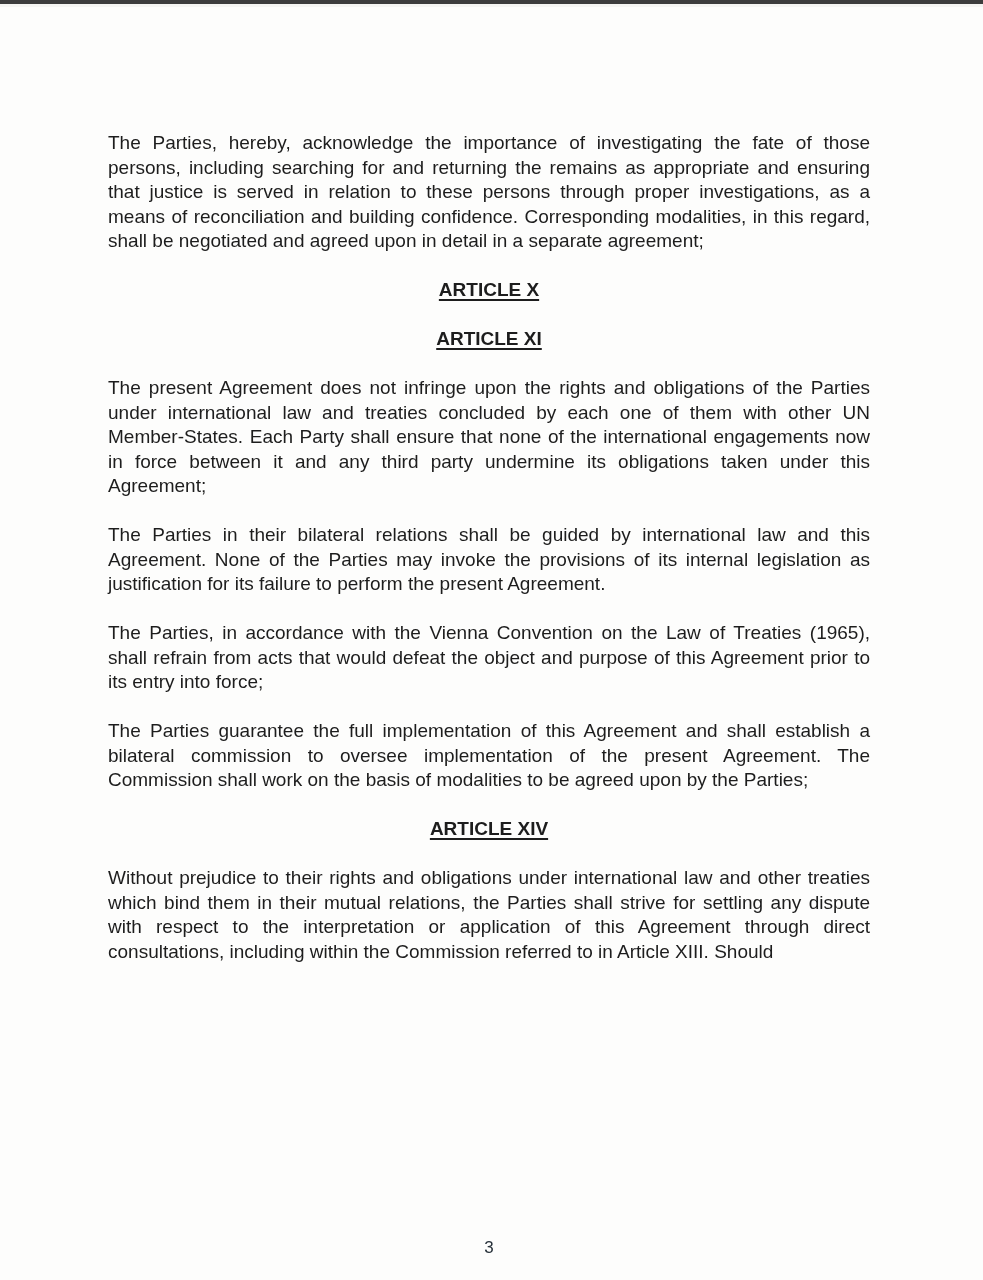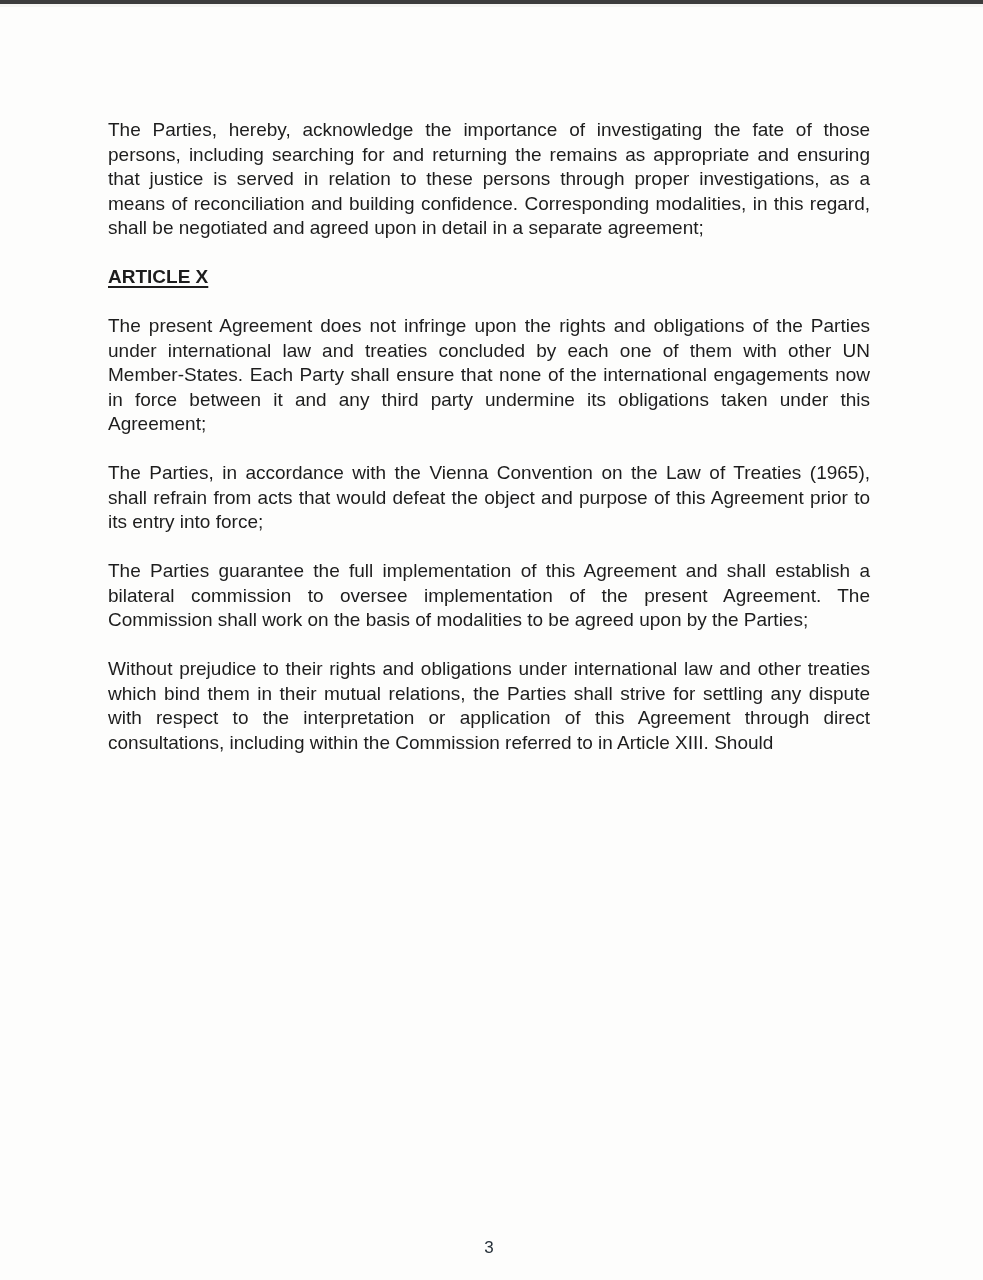--- a/index.html
+++ b/index.html
@@ -29,32 +29,32 @@
     position: absolute;
     top: 4px;
     left: 0;
     width: 100%;
     height: 3px;
     background: #f5f5f3;
   }
   .doc-body {
     position: absolute;
     left: 108px;
-    top: 118px;
+    top: 131px;
     width: 762px;
     font-size: 19px;
     line-height: 24.5px;
     text-align: justify;
   }
   .para {
     margin: 0 0 24.5px 0;
   }
   .article-heading {
     margin: 0 0 24.5px 0;
-    text-align: left;
+    text-align: center;
     font-size: 19px;
     font-weight: bold;
     line-height: 24.5px;
   }
   .article-heading .heading-text {
     text-decoration: underline;
     text-decoration-thickness: 2px;
     text-underline-offset: 3px;
   }
   .page-number {
@@ -77,30 +77,37 @@
 
   <div class="doc-body">
 
     <p class="para">The Parties, hereby, acknowledge the importance of investigating the fate of those persons, including searching for and returning the remains as appropriate and ensuring that justice is served in relation to these persons through proper investigations, as a means of reconciliation and building confidence. Corresponding modalities, in this regard, shall be negotiated and agreed upon in detail in a separate agreement;</p>
 
     <h2 class="article-heading">
       <span class="heading-text">ARTICLE X</span>
     </h2>
 
 
+    <h2 class="article-heading">
+      <span class="heading-text">ARTICLE XI</span>
+    </h2>
 
     <p class="para">The present Agreement does not infringe upon the rights and obligations of the Parties under international law and treaties concluded by each one of them with other UN Member-States. Each Party shall ensure that none of the international engagements now in force between it and any third party undermine its obligations taken under this Agreement;</p>
 
 
+    <p class="para">The Parties in their bilateral relations shall be guided by international law and this Agreement. None of the Parties may invoke the provisions of its internal legislation as justification for its failure to perform the present Agreement.</p>
 
     <p class="para">The Parties, in accordance with the Vienna Convention on the Law of Treaties (1965), shall refrain from acts that would defeat the object and purpose of this Agreement prior to its entry into force;</p>
 
 
     <p class="para">The Parties guarantee the full implementation of this Agreement and shall establish a bilateral commission to oversee implementation of the present Agreement. The Commission shall work on the basis of modalities to be agreed upon by the Parties;</p>
 
+    <h2 class="article-heading">
+      <span class="heading-text">ARTICLE XIV</span>
+    </h2>
 
     <p class="para">Without prejudice to their rights and obligations under international law and other treaties which bind them in their mutual relations, the Parties shall strive for settling any dispute with respect to the interpretation or application of this Agreement through direct consultations, including within the Commission referred to in Article XIII. Should</p>
 
   </div>
 
   <div class="page-number">3</div>
 
 </div>
 
 </body></html>

